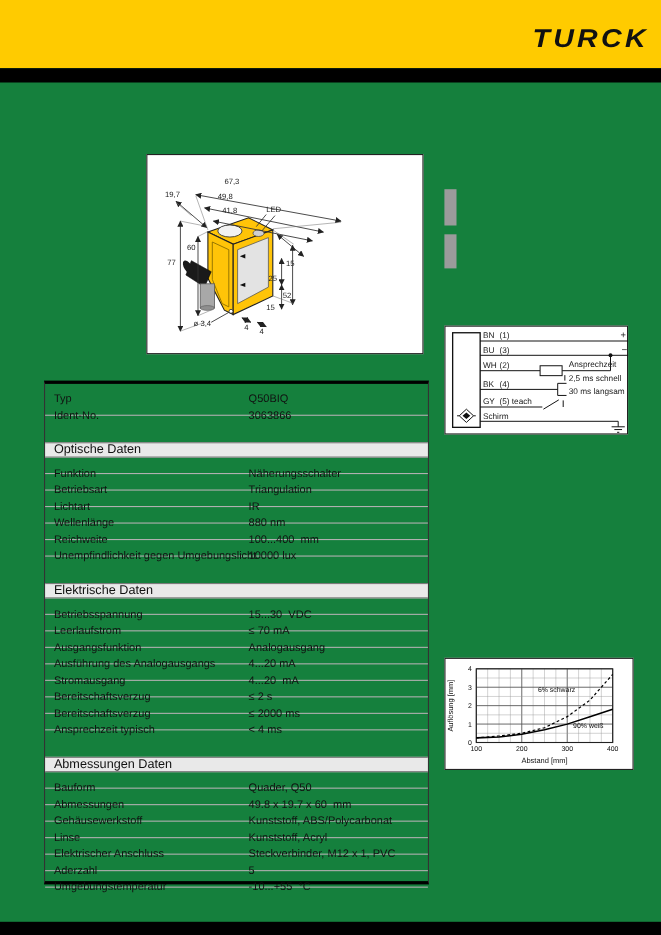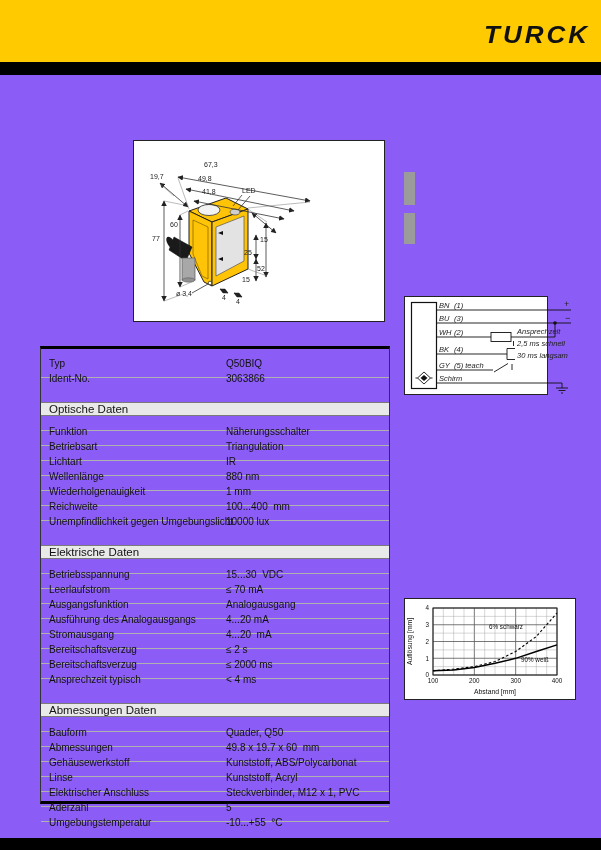--- a/index.html
+++ b/index.html
@@ -1,25 +1,25 @@
 <!DOCTYPE html>
 <html><head>
 <meta charset="utf-8">
 <style>
   html,body{margin:0;padding:0;background:#fff;}
-  .page{position:relative;width:601px;height:850px;background:#8b5cf6;
+  .page{position:relative;width:601px;height:850px;background:#15803d;
         font-family:"Liberation Sans",sans-serif;overflow:hidden;}
   .band{position:absolute;left:0;top:0;width:601px;height:62px;}
   .blackbar{position:absolute;left:0;top:62px;width:601px;height:13px;background:#000;}
   .bottombar{position:absolute;left:0;top:838px;width:601px;height:12px;background:#000;}
   .logo{position:absolute;top:20px;right:11px;font-size:26px;font-weight:bold;
         font-style:italic;letter-spacing:3px;color:#111;transform:scaleY(.9);}
   .panel{position:absolute;background:#fff;border:1px solid #222;box-sizing:border-box;}
   #drawing-panel{left:133px;top:140px;width:252px;height:182px;}
-  #wiring-panel{left:404px;top:296px;width:144px;height:99px;font-style:italic;}
+  #wiring-panel{left:404px;top:296px;width:167px;height:99px;}
   #chart-panel{left:404px;top:598px;width:172px;height:102px;}
   .redact{position:absolute;left:404px;width:11px;background:#9b9b9b;}
   #redact1{top:172px;height:33px;}
   #redact2{top:213px;height:31px;}
   #spec-table{position:absolute;left:40px;top:346px;width:350px;height:458px;
       border:1px solid #333;border-top:3px solid #000;border-bottom:3px solid #000;
       box-sizing:border-box;display:flex;flex-direction:column;}
   .t-row{flex:1;position:relative;border-top:1px solid #b0b0b0;margin-top:14px;}
   .t-row:first-child{border-top:none;}
   .t-label{position:absolute;left:8px;top:50%;transform:translateY(-50%);
@@ -171,24 +171,20 @@
         <span class="t-label">Betriebsart</span>
         <span class="t-val">Triangulation</span>
       </div>
       <div class="t-row">
         <span class="t-label">Lichtart</span>
         <span class="t-val">IR</span>
       </div>
       <div class="t-row">
         <span class="t-label">Wellenlänge</span>
         <span class="t-val">880 nm</span>
-      </div>
-      <div class="t-row">
-        <span class="t-label">Wiederholgenauigkeit</span>
-        <span class="t-val">1 mm</span>
       </div>
       <div class="t-row">
         <span class="t-label">Reichweite</span>
         <span class="t-val">100...400  mm</span>
       </div>
       <div class="t-row">
         <span class="t-label">Unempfindlichkeit gegen Umgebungslicht</span>
         <span class="t-val">10000 lux</span>
       </div>
       <div class="t-section">Elektrische Daten</div>

